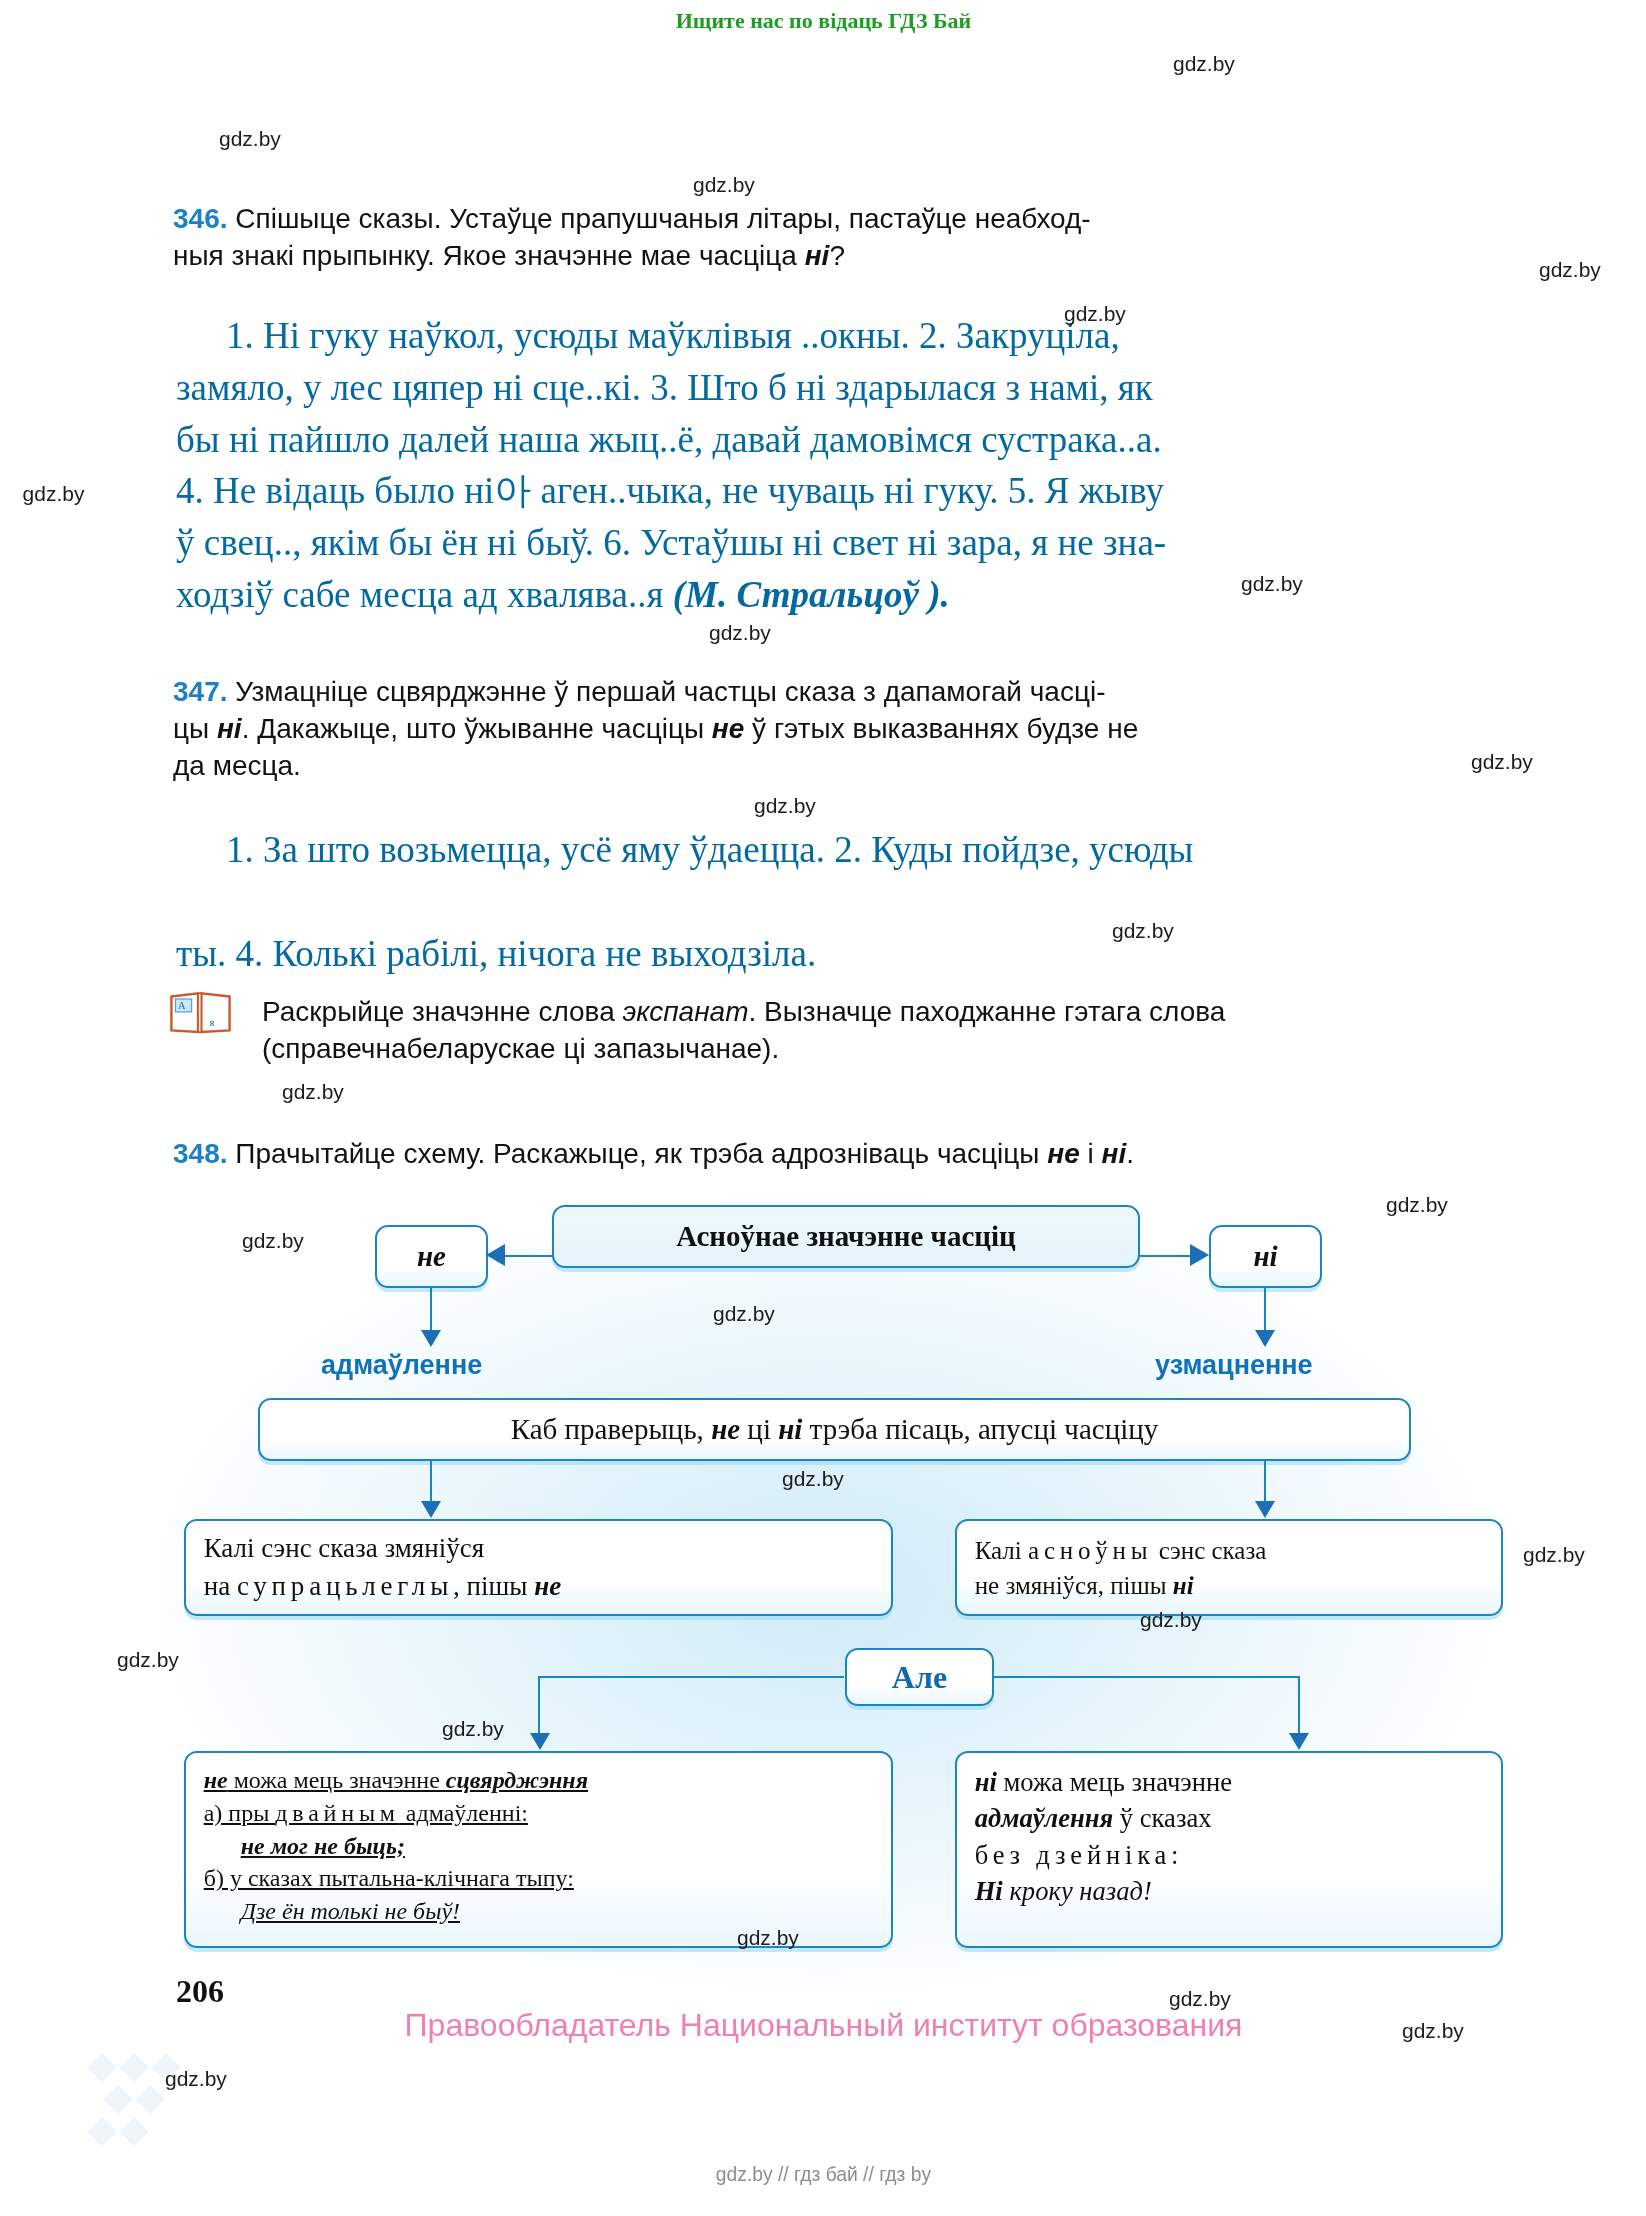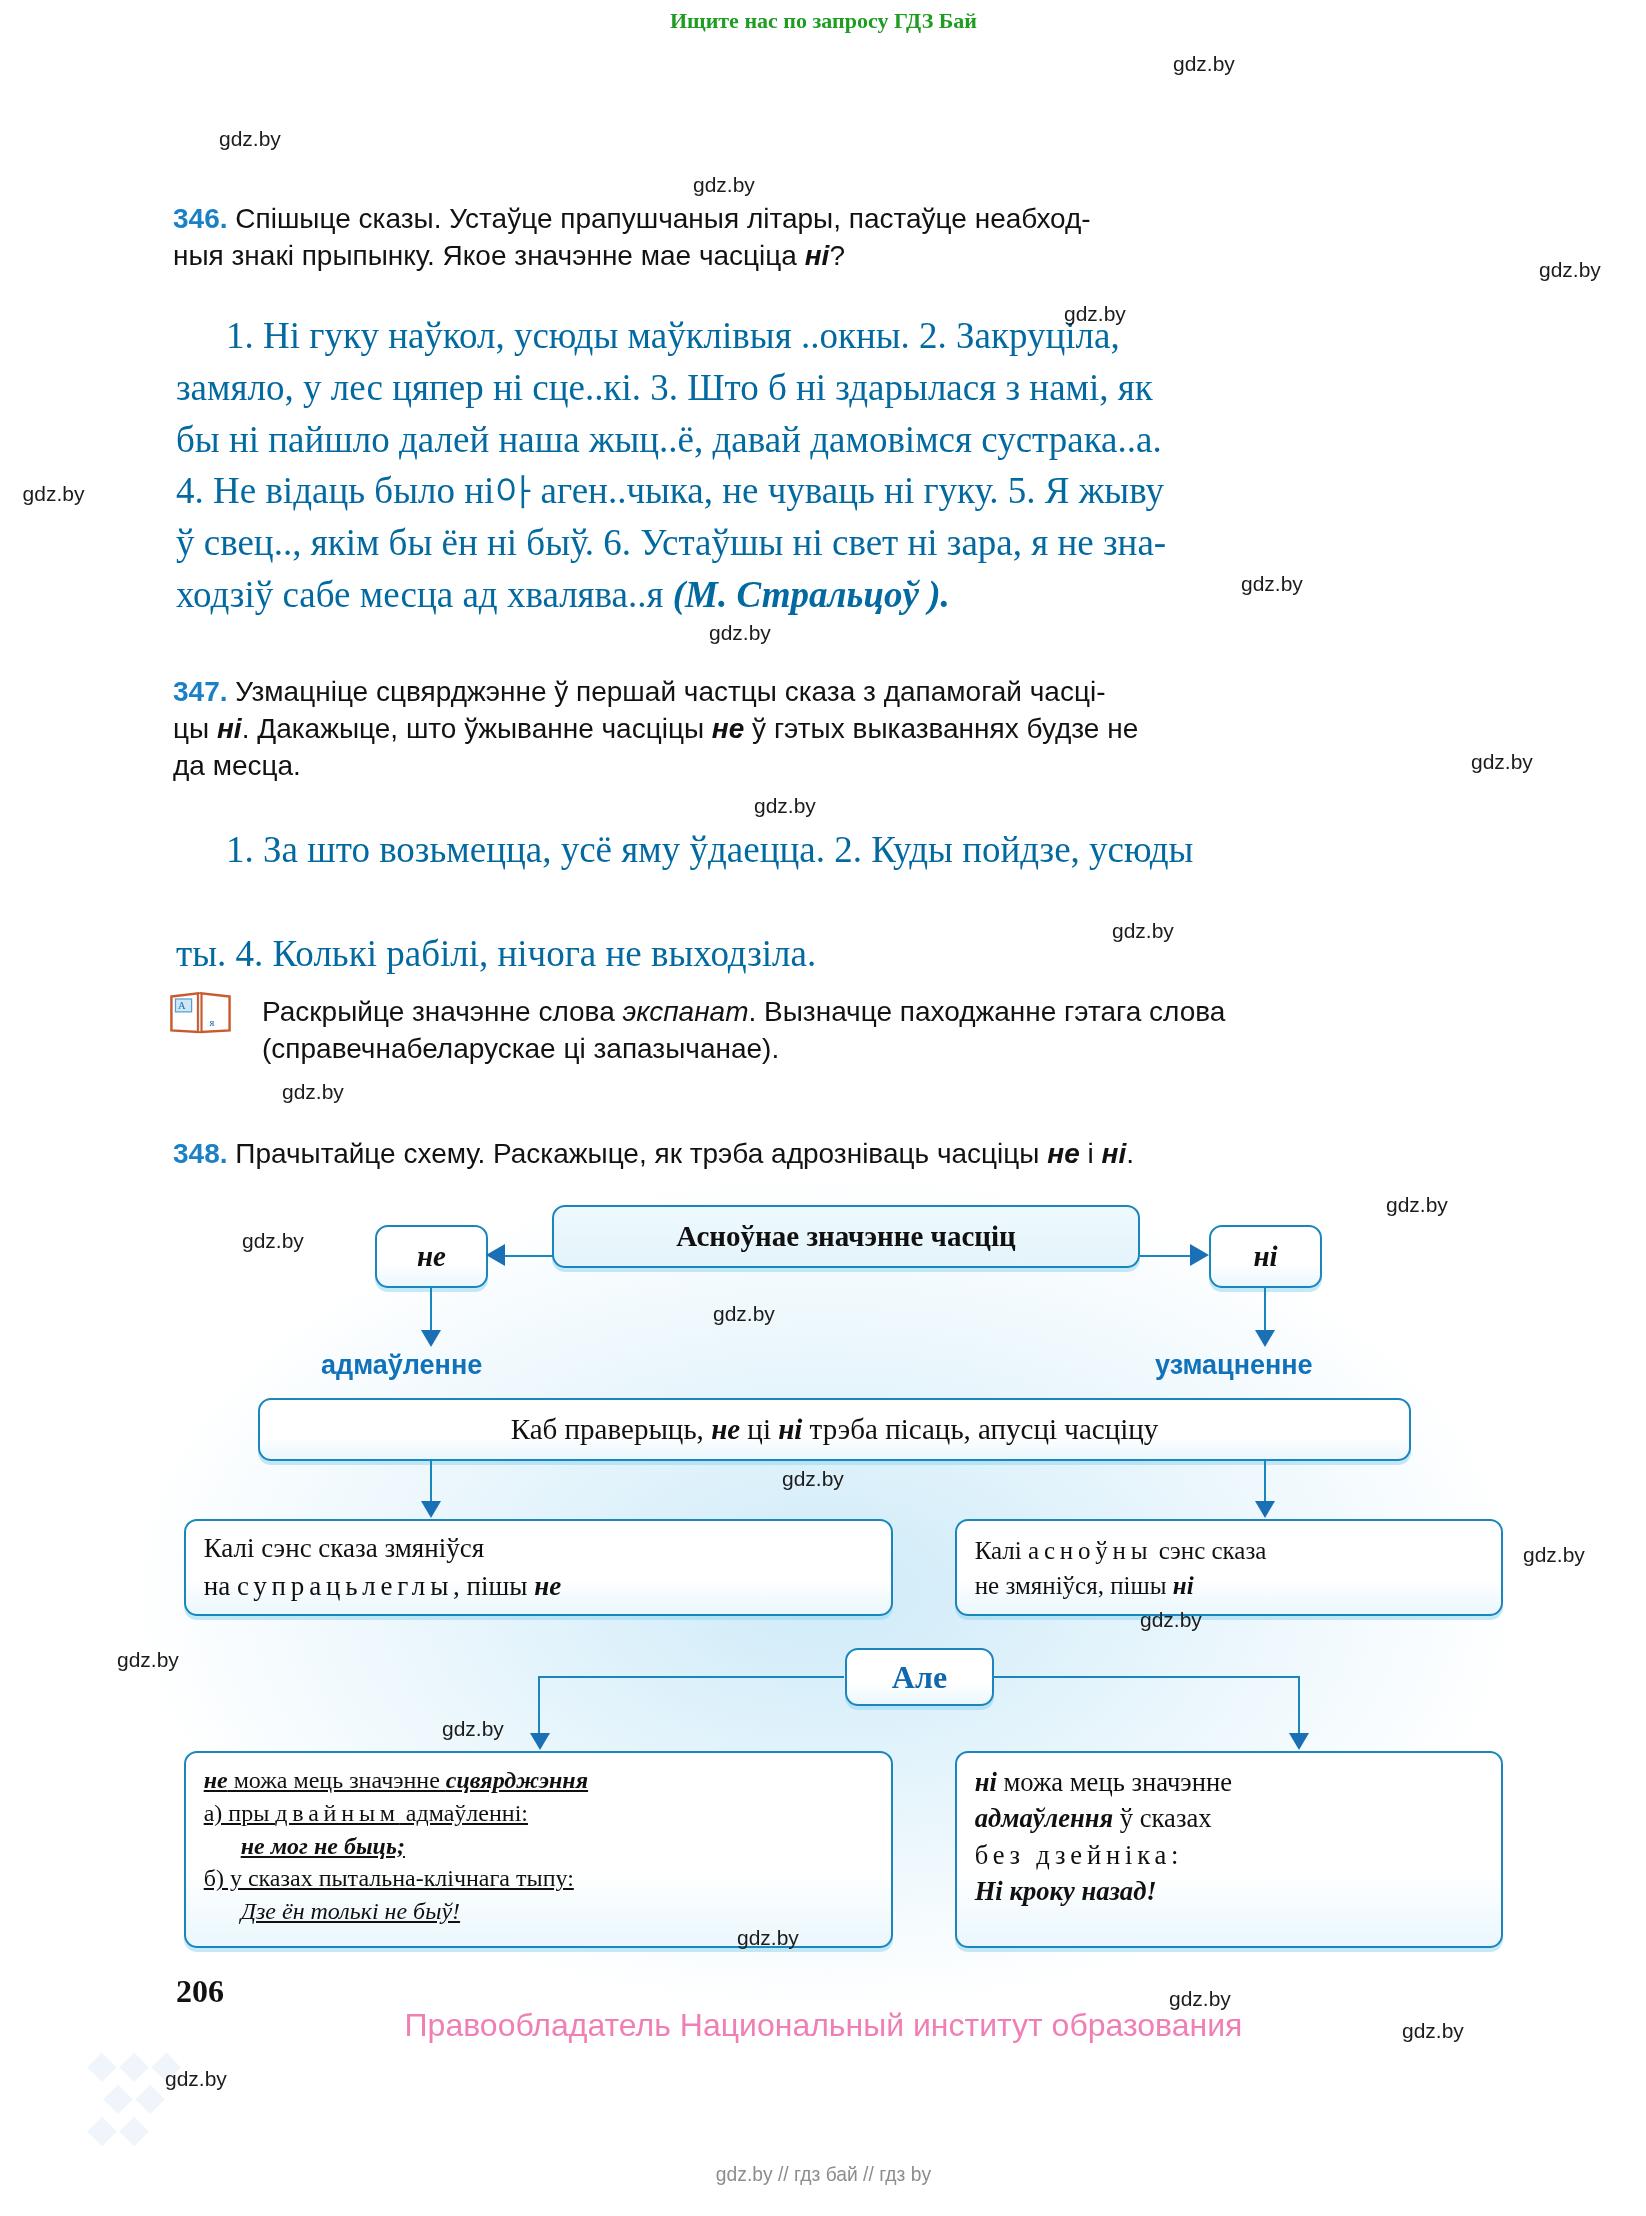--- a/index.html
+++ b/index.html
@@ -126,21 +126,21 @@
   }
 </style>
 </head>
 <body>
 
 <div class="page">
 
   <div class="glow" style="left:121px;top:1169px;width:1410px;height:846px;"></div>
 
   <div class="topbanner">
-    <span>Ищите нас по запросу ГДЗ Бай</span>
+    <span>Ищите нас по відаць ГДЗ Бай</span>
   </div>
 
   <div class="task" style="left:173px;top:200px;width:1322px;">
     <span class="num">346.</span>
     <span>Спішыце сказы. Устаўце прапушчаныя літары, пастаўце неабход-</span><br>
     <span>ныя знакі прыпынку. Якое значэнне мае часціца </span><i>ні</i><span>?</span>
   </div>
 
   <div class="sent" style="left:176px;top:310px;width:1330px;">
     <span style="display:inline-block;width:50px;"></span><span>1. Ні гуку наўкол, усюды маўклівыя ..окны. 2. Закруціла,</span><br>
@@ -258,21 +258,21 @@
       <span>б) у сказах пытальна-клічнага тыпу:</span><br>
       <span style="display:inline-block;width:37px;"></span><i style="font-weight:normal;">Дзе ён толькі не быў!</i>
     </div>
   </div>
 
   <div class="dbox" style="left:955px;top:1751px;width:548px;height:197px;align-items:flex-start;">
     <div class="inner" style="font-size:26.6px;line-height:1.36;padding-top:11.3px;">
       <i>ні</i><span> можа мець значэнне</span><br>
       <i>адмаўлення</i><span> ў сказах</span><br>
       <span class="sp">без дзейніка:</span><br>
-      <i>Ні</i><i style="font-weight:bold;"> кроку назад!</i>
+      <i>Ні</i><i style="font-weight:normal;"> кроку назад!</i>
     </div>
   </div>
 
   <svg class="diamonds" viewBox="0 0 250 120" xmlns="http://www.w3.org/2000/svg">
     <g fill="#cfe0f2" opacity="0.75">
       <rect x="18" y="8" width="26" height="26" transform="rotate(45 31 21)"></rect>
       <rect x="58" y="8" width="26" height="26" transform="rotate(45 71 21)"></rect>
       <rect x="98" y="8" width="26" height="26" transform="rotate(45 111 21)"></rect>
       <rect x="38" y="48" width="26" height="26" transform="rotate(45 51 61)"></rect>
       <rect x="78" y="48" width="26" height="26" transform="rotate(45 91 61)"></rect>

